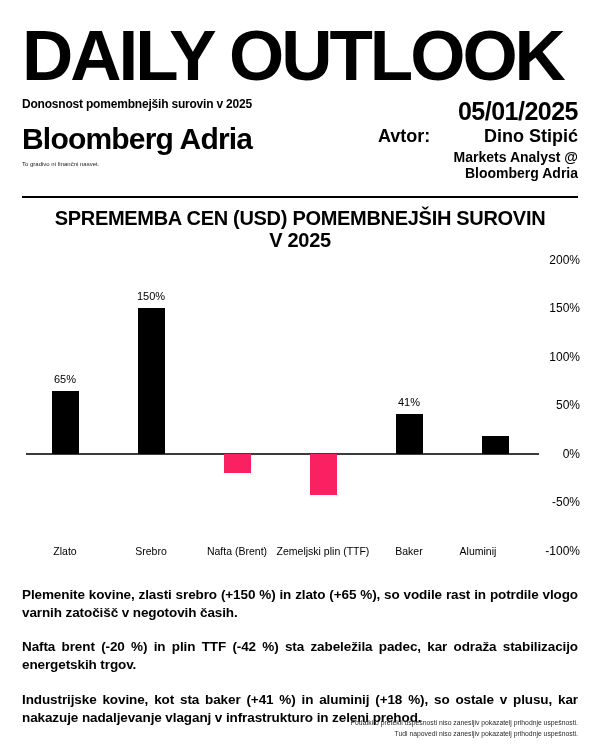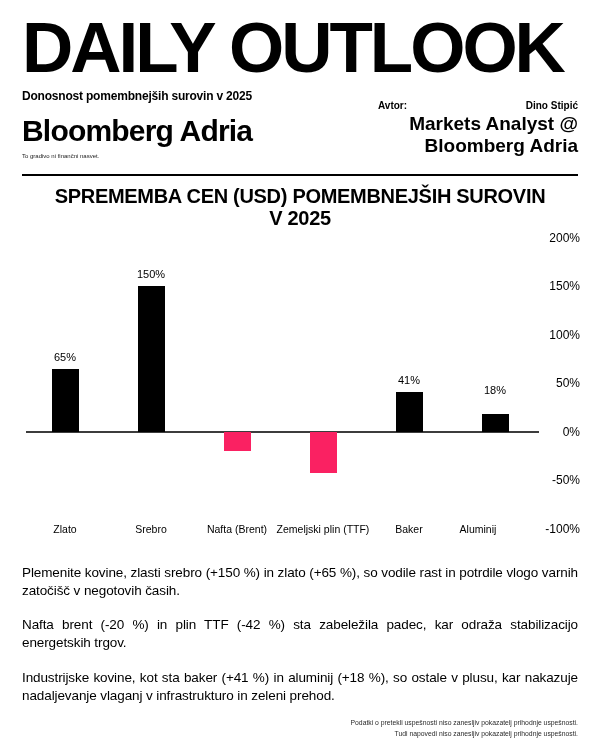--- a/index.html
+++ b/index.html
@@ -1,59 +1,60 @@
 <!DOCTYPE html>
 <html><head>
 <meta charset="utf-8">
 <style>
   html,body{margin:0;padding:0;background:#fff;}
   .page{
     width:600px;height:750px;position:relative;overflow:hidden;background:#fff;
     font-family:"Liberation Sans","DejaVu Sans",sans-serif;color:#000;
   }
   .masthead{
-    margin:0;padding:17px 22px 0;
+    margin:0;padding:25px 22px 0;
     font-size:71px;font-weight:900;letter-spacing:-3px;line-height:0.88;
     white-space:nowrap;
   }
   .header-row{display:flex;justify-content:space-between;align-items:flex-start;padding:10px 22px 0;}
   .subtitle{font-size:12px;font-weight:bold;letter-spacing:-0.2px;}
   .brand{font-size:30px;font-weight:600;letter-spacing:-0.8px;margin-top:11px;}
   .brand-disclaimer{font-size:6px;color:#1a1a1a;margin-top:5px;}
   .header-right{text-align:right;width:200px;}
   .date{font-size:25px;font-weight:bold;letter-spacing:-0.5px;}
-  .author-line1{display:flex;justify-content:space-between;font-size:10px;font-weight:bold;margin-top:11px;}
-  .author-role{font-size:19px;font-weight:bold;margin-top:2px;}
+  .author-line1{display:flex;justify-content:space-between;font-size:18px;font-weight:bold;}
+  .author-role{font-size:14px;font-weight:bold;margin-top:2px;}
   .rule{border:none;border-top:2px solid #000;margin:15px 22px 0;}
   .chart-title{margin:10px 22px 0;font-size:20px;font-weight:700;line-height:1.06;letter-spacing:-0.3px;text-align:center;}
   .chart{position:relative;height:322px;}
   .ytick{position:absolute;right:20px;transform:translateY(-50%);font-size:12px;color:#000;}
   .zero-line{position:absolute;left:26px;width:513px;height:2px;background:#3c3c3c;}
   .bar{position:absolute;}
   .bar-label{position:absolute;transform:translateX(-50%);font-size:11px;color:#000;}
   .cat-label{position:absolute;transform:translate(-50%,-50%);font-size:10.5px;white-space:nowrap;color:#000;}
   .source{margin:10px 22px 0;font-size:9.5px;color:#111;}
   .body-text{margin:13px 22px 0;}
-  .body-text p{font-size:13.5px;font-weight:normal;text-align:justify;line-height:1.32;margin:0 0 17px;letter-spacing:-0.1px;}
+  .body-text p{font-size:13.5px;font-weight:bold;text-align:justify;line-height:1.32;margin:0 0 17px;letter-spacing:-0.1px;}
   .footer{position:absolute;right:22px;bottom:11px;text-align:right;font-size:6.8px;color:#2a2a2a;line-height:1.65;}
 </style>
 </head>
 <body>
 
 <div class="page">
 
   <h1 class="masthead">DAILY OUTLOOK</h1>
 
   <div class="header-row">
     <div class="header-left">
       <div class="subtitle">Donosnost pomembnejših surovin v 2025</div>
       <div class="brand">Bloomberg Adria</div>
       <div class="brand-disclaimer">To gradivo ni finančni nasvet.</div>
     </div>
     <div class="header-right">
+      <div class="date">05/01/2025</div>
       <div class="author-line1">
         <span>Avtor:</span>
         <span>Dino Stipić</span>
       </div>
       <div class="author-role">Markets Analyst @ Bloomberg Adria</div>
     </div>
   </div>
 
   <hr class="rule">
 
@@ -78,21 +79,21 @@
       <div class="bar-label" style="left: 151px; top: 39.5px;">150%</div>
       <div class="cat-label" style="left: 151px; top: 300px;">Srebro</div>
       <div class="bar" style="left: 223.5px; width: 27px; height: 19.4px; top: 203px; background: rgb(250, 33, 98);"></div>
       <div class="cat-label" style="left: 237px; top: 300px;">Nafta (Brent)</div>
       <div class="bar" style="left: 309.5px; width: 27px; height: 40.74px; top: 203px; background: rgb(250, 33, 98);"></div>
       <div class="cat-label" style="left: 323px; top: 300px;">Zemeljski plin (TTF)</div>
       <div class="bar" style="left: 395.5px; width: 27px; height: 39.77px; top: 163.23px; background: rgb(0, 0, 0);"></div>
       <div class="bar-label" style="left: 409px; top: 145.23px;">41%</div>
       <div class="cat-label" style="left: 409px; top: 300px;">Baker</div>
       <div class="bar" style="left: 481.5px; width: 27px; height: 17.46px; top: 185.54px; background: rgb(0, 0, 0);"></div>
-      <div class="bar-label" style="left: 495px; top: 155px;">18%</div>
+      <div class="bar-label" style="left: 495px; top: 185px; font-style: italic;">18%</div>
       <div class="cat-label" style="left: 478px; top: 300px;">Aluminij</div>
     </div>
 
 
   <div class="body-text">
     <p>Plemenite kovine, zlasti srebro (+150 %) in zlato (+65 %), so vodile rast in potrdile vlogo varnih zatočišč v negotovih časih.</p>
     <p>Nafta brent (-20 %) in plin TTF (-42 %) sta zabeležila padec, kar odraža stabilizacijo energetskih trgov.</p>
     <p>Industrijske kovine, kot sta baker (+41 %) in aluminij (+18 %), so ostale v plusu, kar nakazuje nadaljevanje vlaganj v infrastrukturo in zeleni prehod.</p>
   </div>
 

